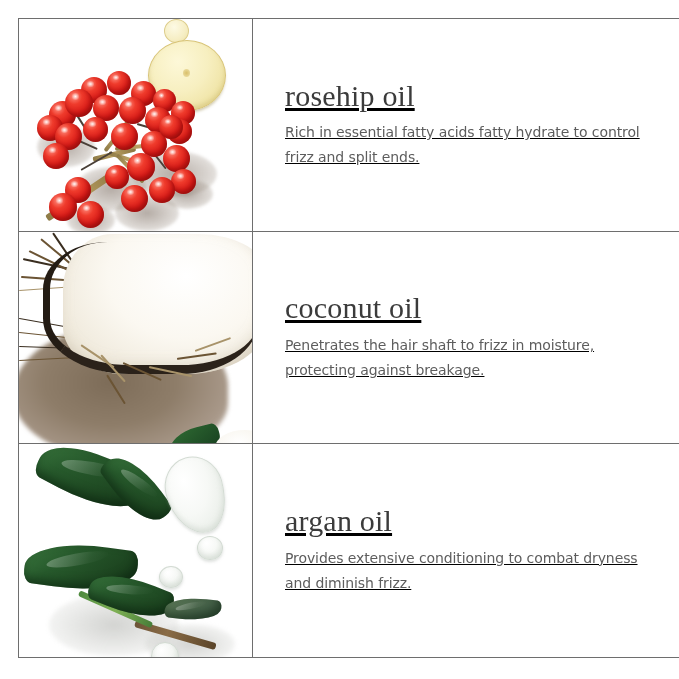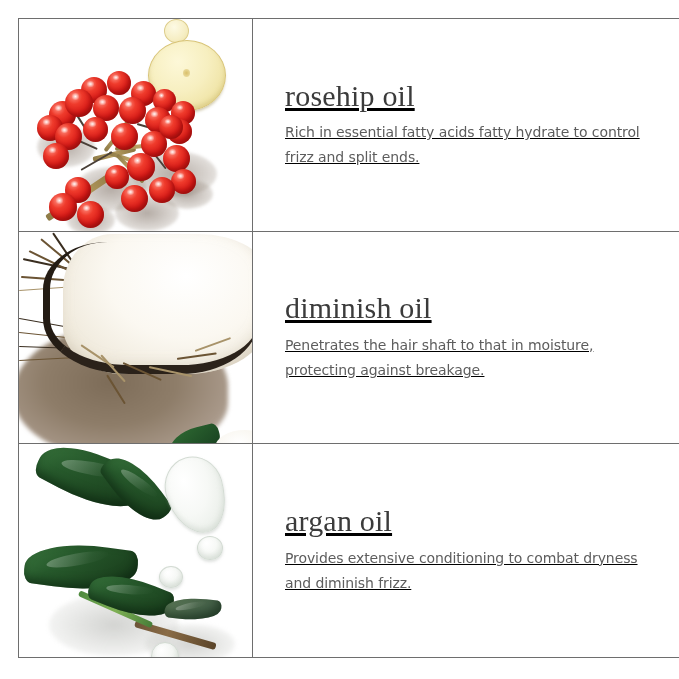--- a/index.html
+++ b/index.html
@@ -331,22 +331,22 @@
         <div class="coco-fiber pale" style="left:130px; top:134px; width:44px; height:2px; transform:rotate(12deg);"></div>
         <div class="coco-fiber" style="left:158px; top:126px; width:40px; height:2px; transform:rotate(-8deg);"></div>
         <div class="coco-fiber pale" style="left:176px; top:118px; width:38px; height:2px; transform:rotate(-20deg);"></div>
         <div class="coco-fiber" style="left:88px; top:142px; width:34px; height:2px; transform:rotate(58deg);"></div>
 
         <div class="leaf-peek"></div>
         <div class="white-blob"></div>
       </div>
 
       <div class="text-cell">
-        <h2 class="ingredient-title">diminish oil</h2>
-        <p class="ingredient-desc">Penetrates the hair shaft to that in moisture, protecting against breakage.</p>
+        <h2 class="ingredient-title">coconut oil</h2>
+        <p class="ingredient-desc">Penetrates the hair shaft to frizz in moisture, protecting against breakage.</p>
       </div>
     </div>
 
     <div class="row">
       <div class="media-cell p3">
 
         <div class="argan-shadow" style="left:30px; top:150px; width:130px; height:62px;"></div>
         <div class="argan-shadow" style="left:126px; top:180px; width:90px; height:40px;"></div>
 
         <div class="branch" style="left:116px; top:176px; width:84px; height:7px; transform:rotate(16deg);"></div>

